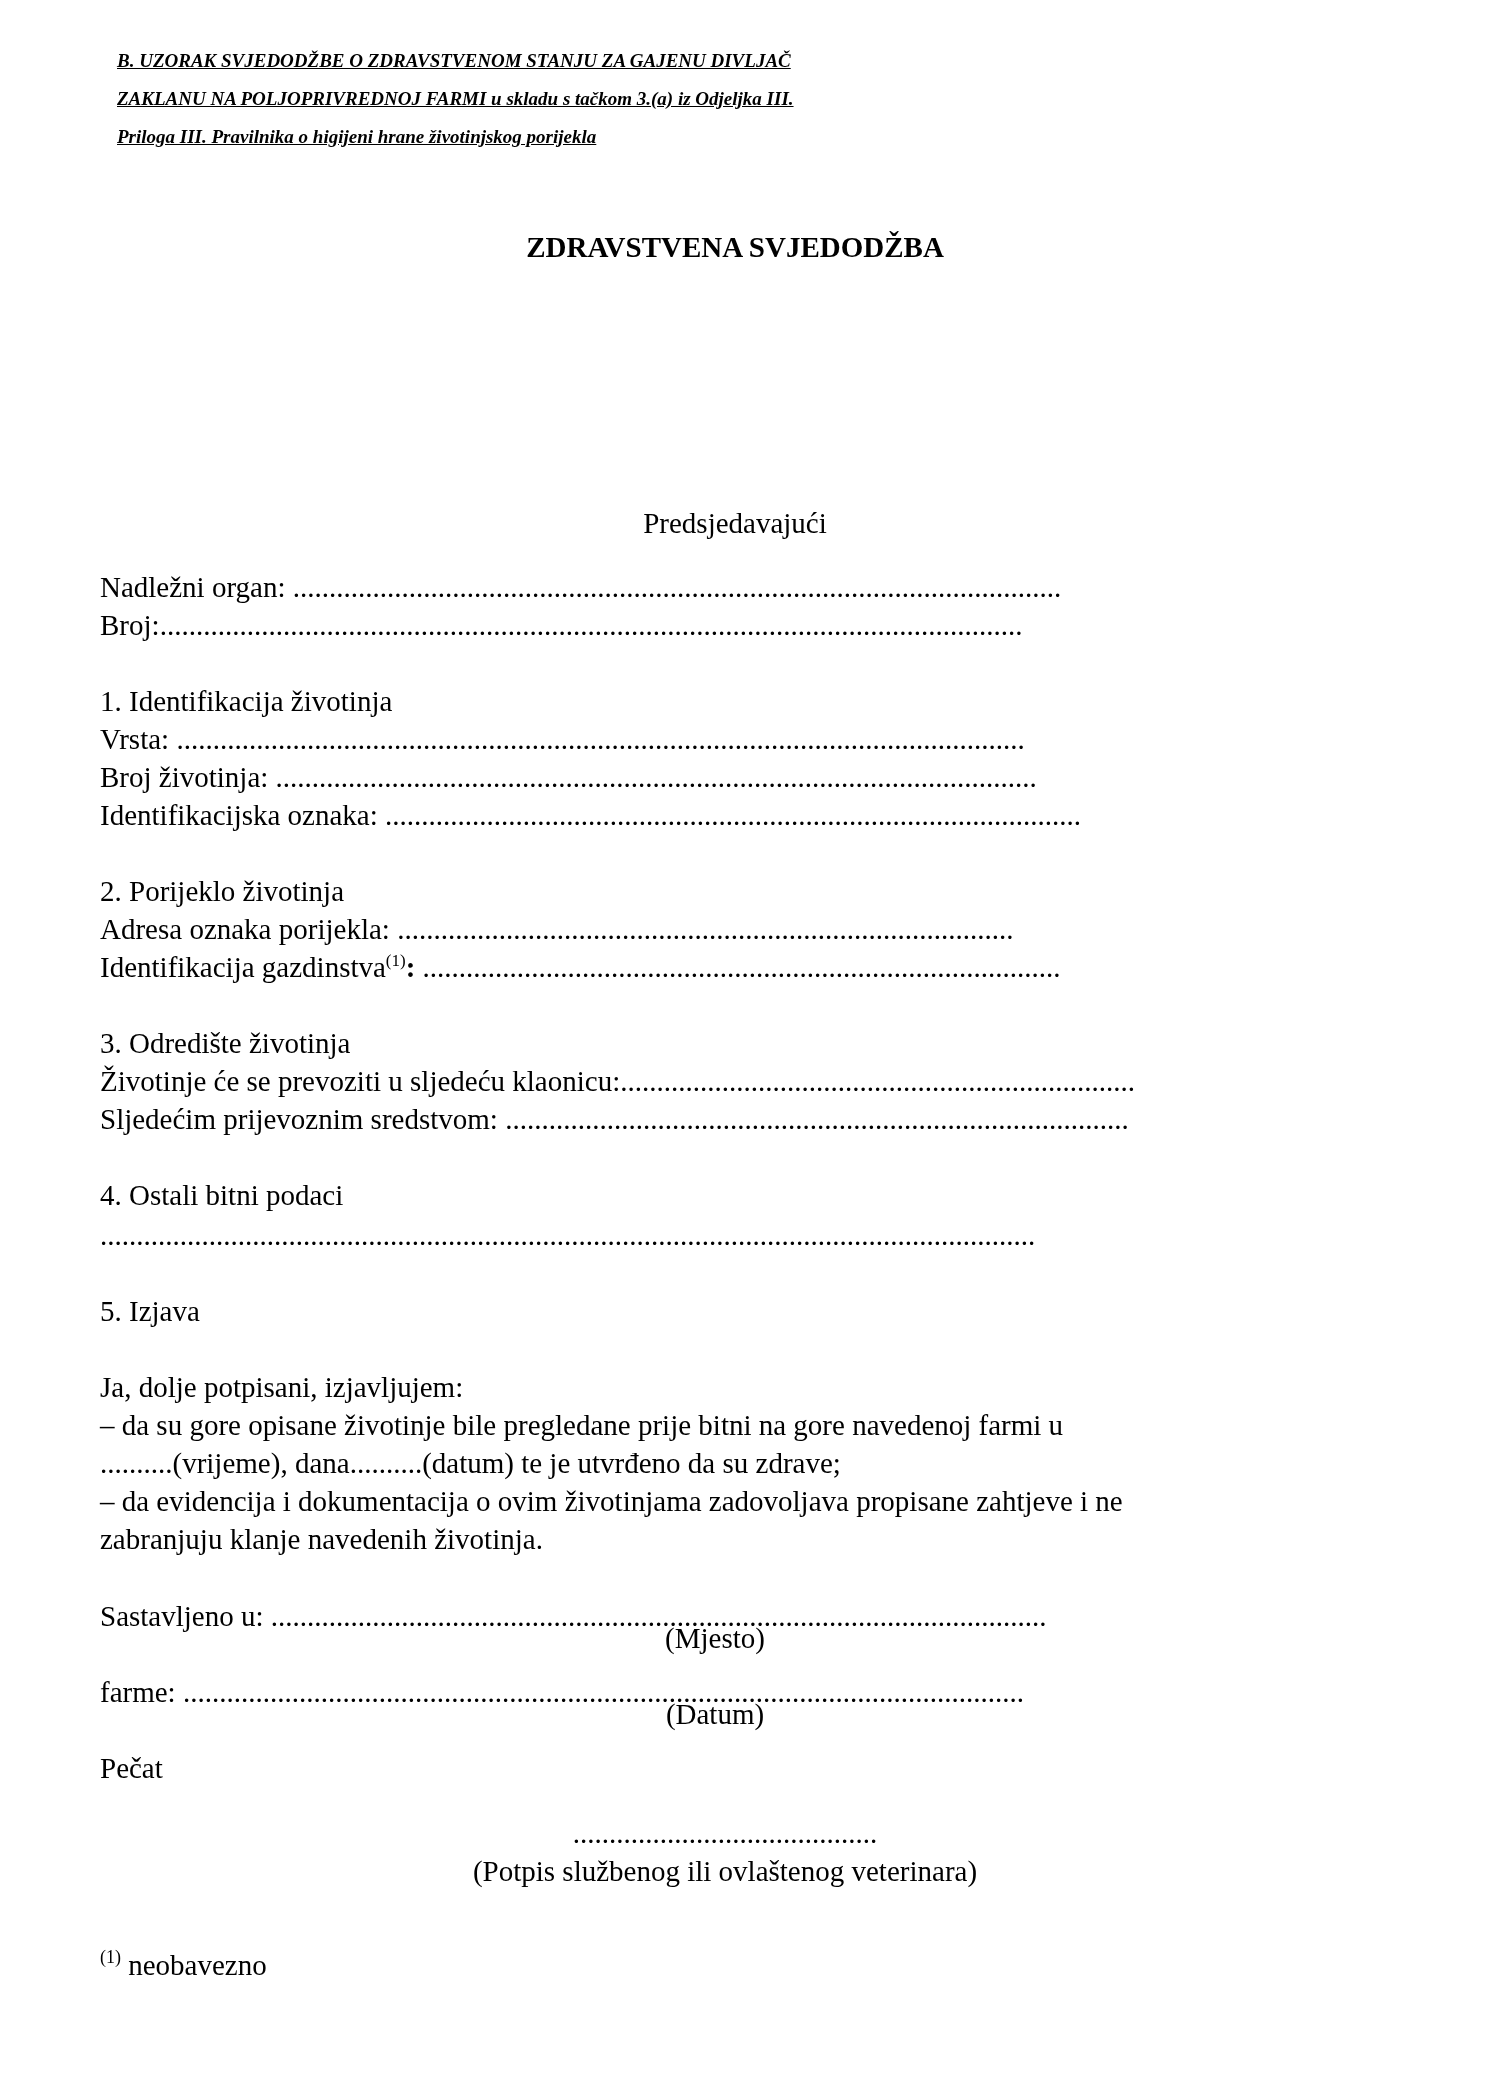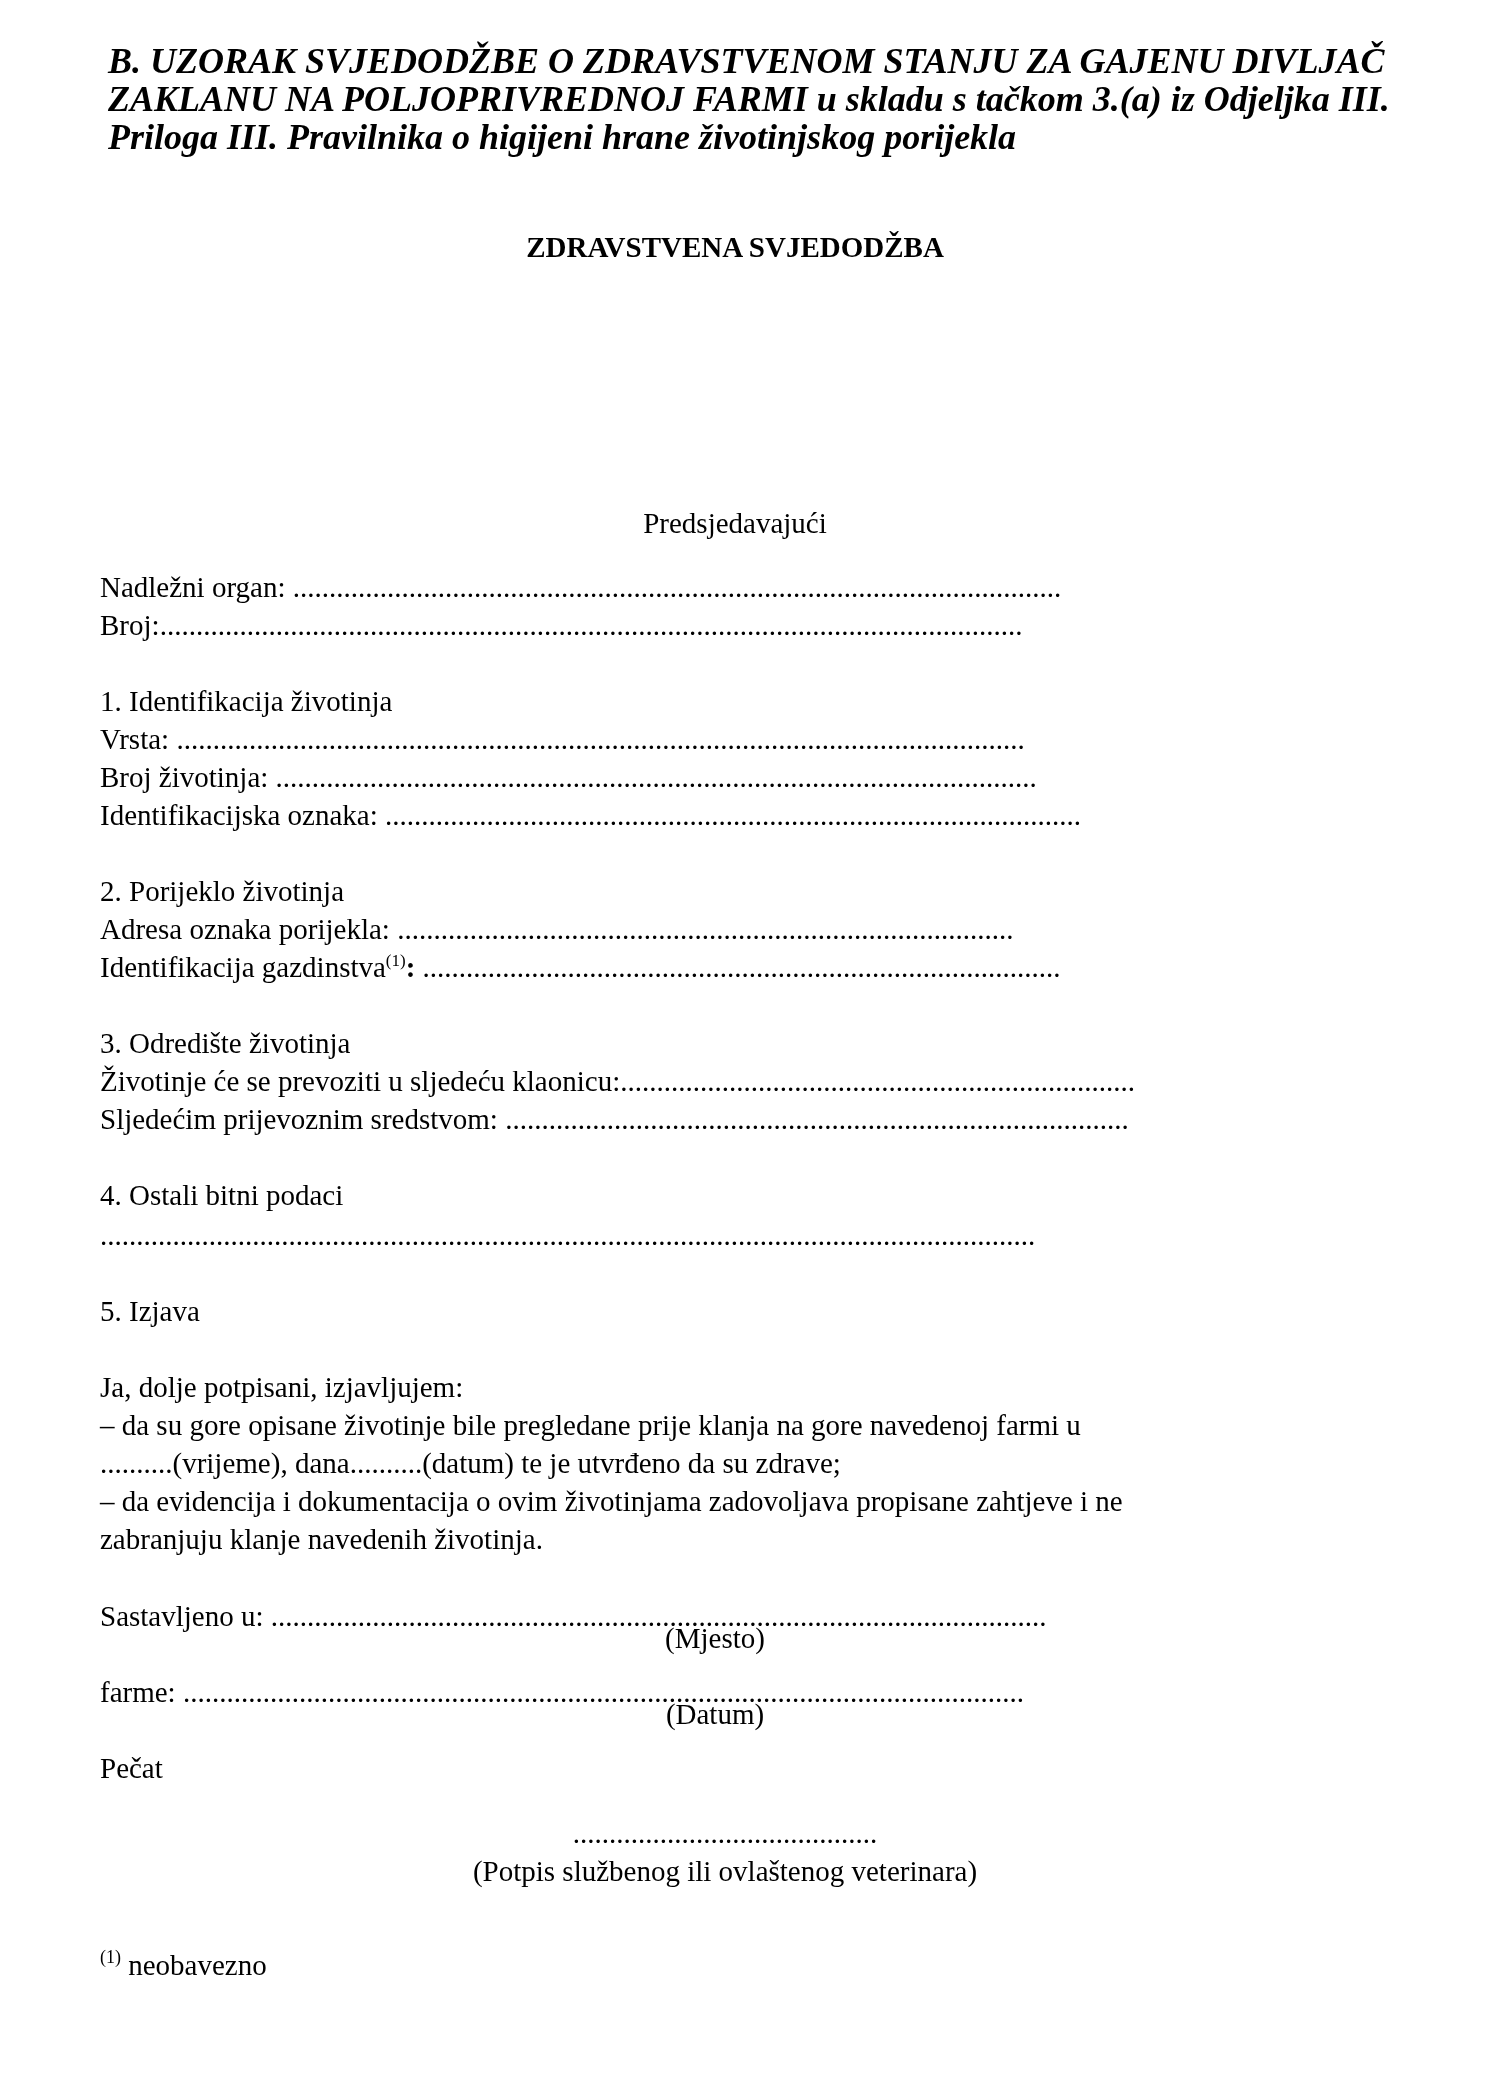--- a/index.html
+++ b/index.html
@@ -4,23 +4,24 @@
 <style>
   html, body { margin: 0; padding: 0; background: #ffffff; }
   body {
     width: 1503px; height: 2074px; position: relative; overflow: hidden;
     font-family: "Liberation Serif", "DejaVu Serif", serif;
     color: #000; font-size: 29px; line-height: 38px;
   }
   .page { position: absolute; left: 100px; top: 0; width: 1270px; }
   .abs { position: absolute; left: 0; white-space: nowrap; margin-top: 16px; }
   .header {
-    position: absolute; left: 8px; top: 42px; width: 1270px;
-    font-weight: bold; font-style: italic; font-size: 36px; line-height: 38px;
+    position: absolute; left: 17px; top: 42px; width: 1270px;
+    font-weight: bold; font-style: italic; font-size: 19px; line-height: 38px;
     white-space: nowrap;
+    text-decoration: underline;
   }
   .title {
     position: absolute; left: 0; top: 228px; width: 1270px; text-align: center;
     font-weight: bold; font-size: 29px;
   }
   .subtitle {
     position: absolute; left: 0; top: 333px; width: 1270px; text-align: center;
     font-size: 28px; line-height: 38px;
   }
   .subtitle i { font-style: italic; }
@@ -80,21 +81,21 @@
   </div>
   <div class="abs" style="top:1084px;">
     <span>Sljedećim prijevoznim sredstvom: </span><span>......................................................................................</span>
   </div>
 
   <div class="abs" style="top:1160px;">4. Ostali bitni podaci</div>
   <div class="abs" style="top:1200px;">.................................................................................................................................</div>
 
   <div class="abs" style="top:1276px;">5. Izjava</div>
   <div class="abs" style="top:1352px;">Ja, dolje potpisani, izjavljujem:</div>
-  <div class="abs justify" style="top:1390px; width:1270px; white-space:normal;">– da su gore opisane životinje bile pregledane prije klanja na gore navedenoj farmi u</div>
+  <div class="abs justify" style="top:1390px; width:1270px; white-space:normal;">– da su gore opisane životinje bile pregledane prije bitni na gore navedenoj farmi u</div>
   <div class="abs" style="top:1428px;">..........(vrijeme), dana..........(datum) te je utvrđeno da su zdrave;</div>
   <div class="abs justify" style="top:1466px; width:1270px; white-space:normal;">– da evidencija i dokumentacija o ovim životinjama zadovoljava propisane zahtjeve i ne</div>
   <div class="abs" style="top:1504px;">zabranjuju klanje navedenih životinja.</div>
 
   <div class="abs" style="top:1581px;">
     <span>Sastavljeno u: </span><span>...........................................................................................................</span>
   </div>
   <div class="center" style="top:1619px; left:-20px;">(Mjesto)</div>
   <div class="abs" style="top:1657px;">
     <span>farme: </span><span>....................................................................................................................</span>

